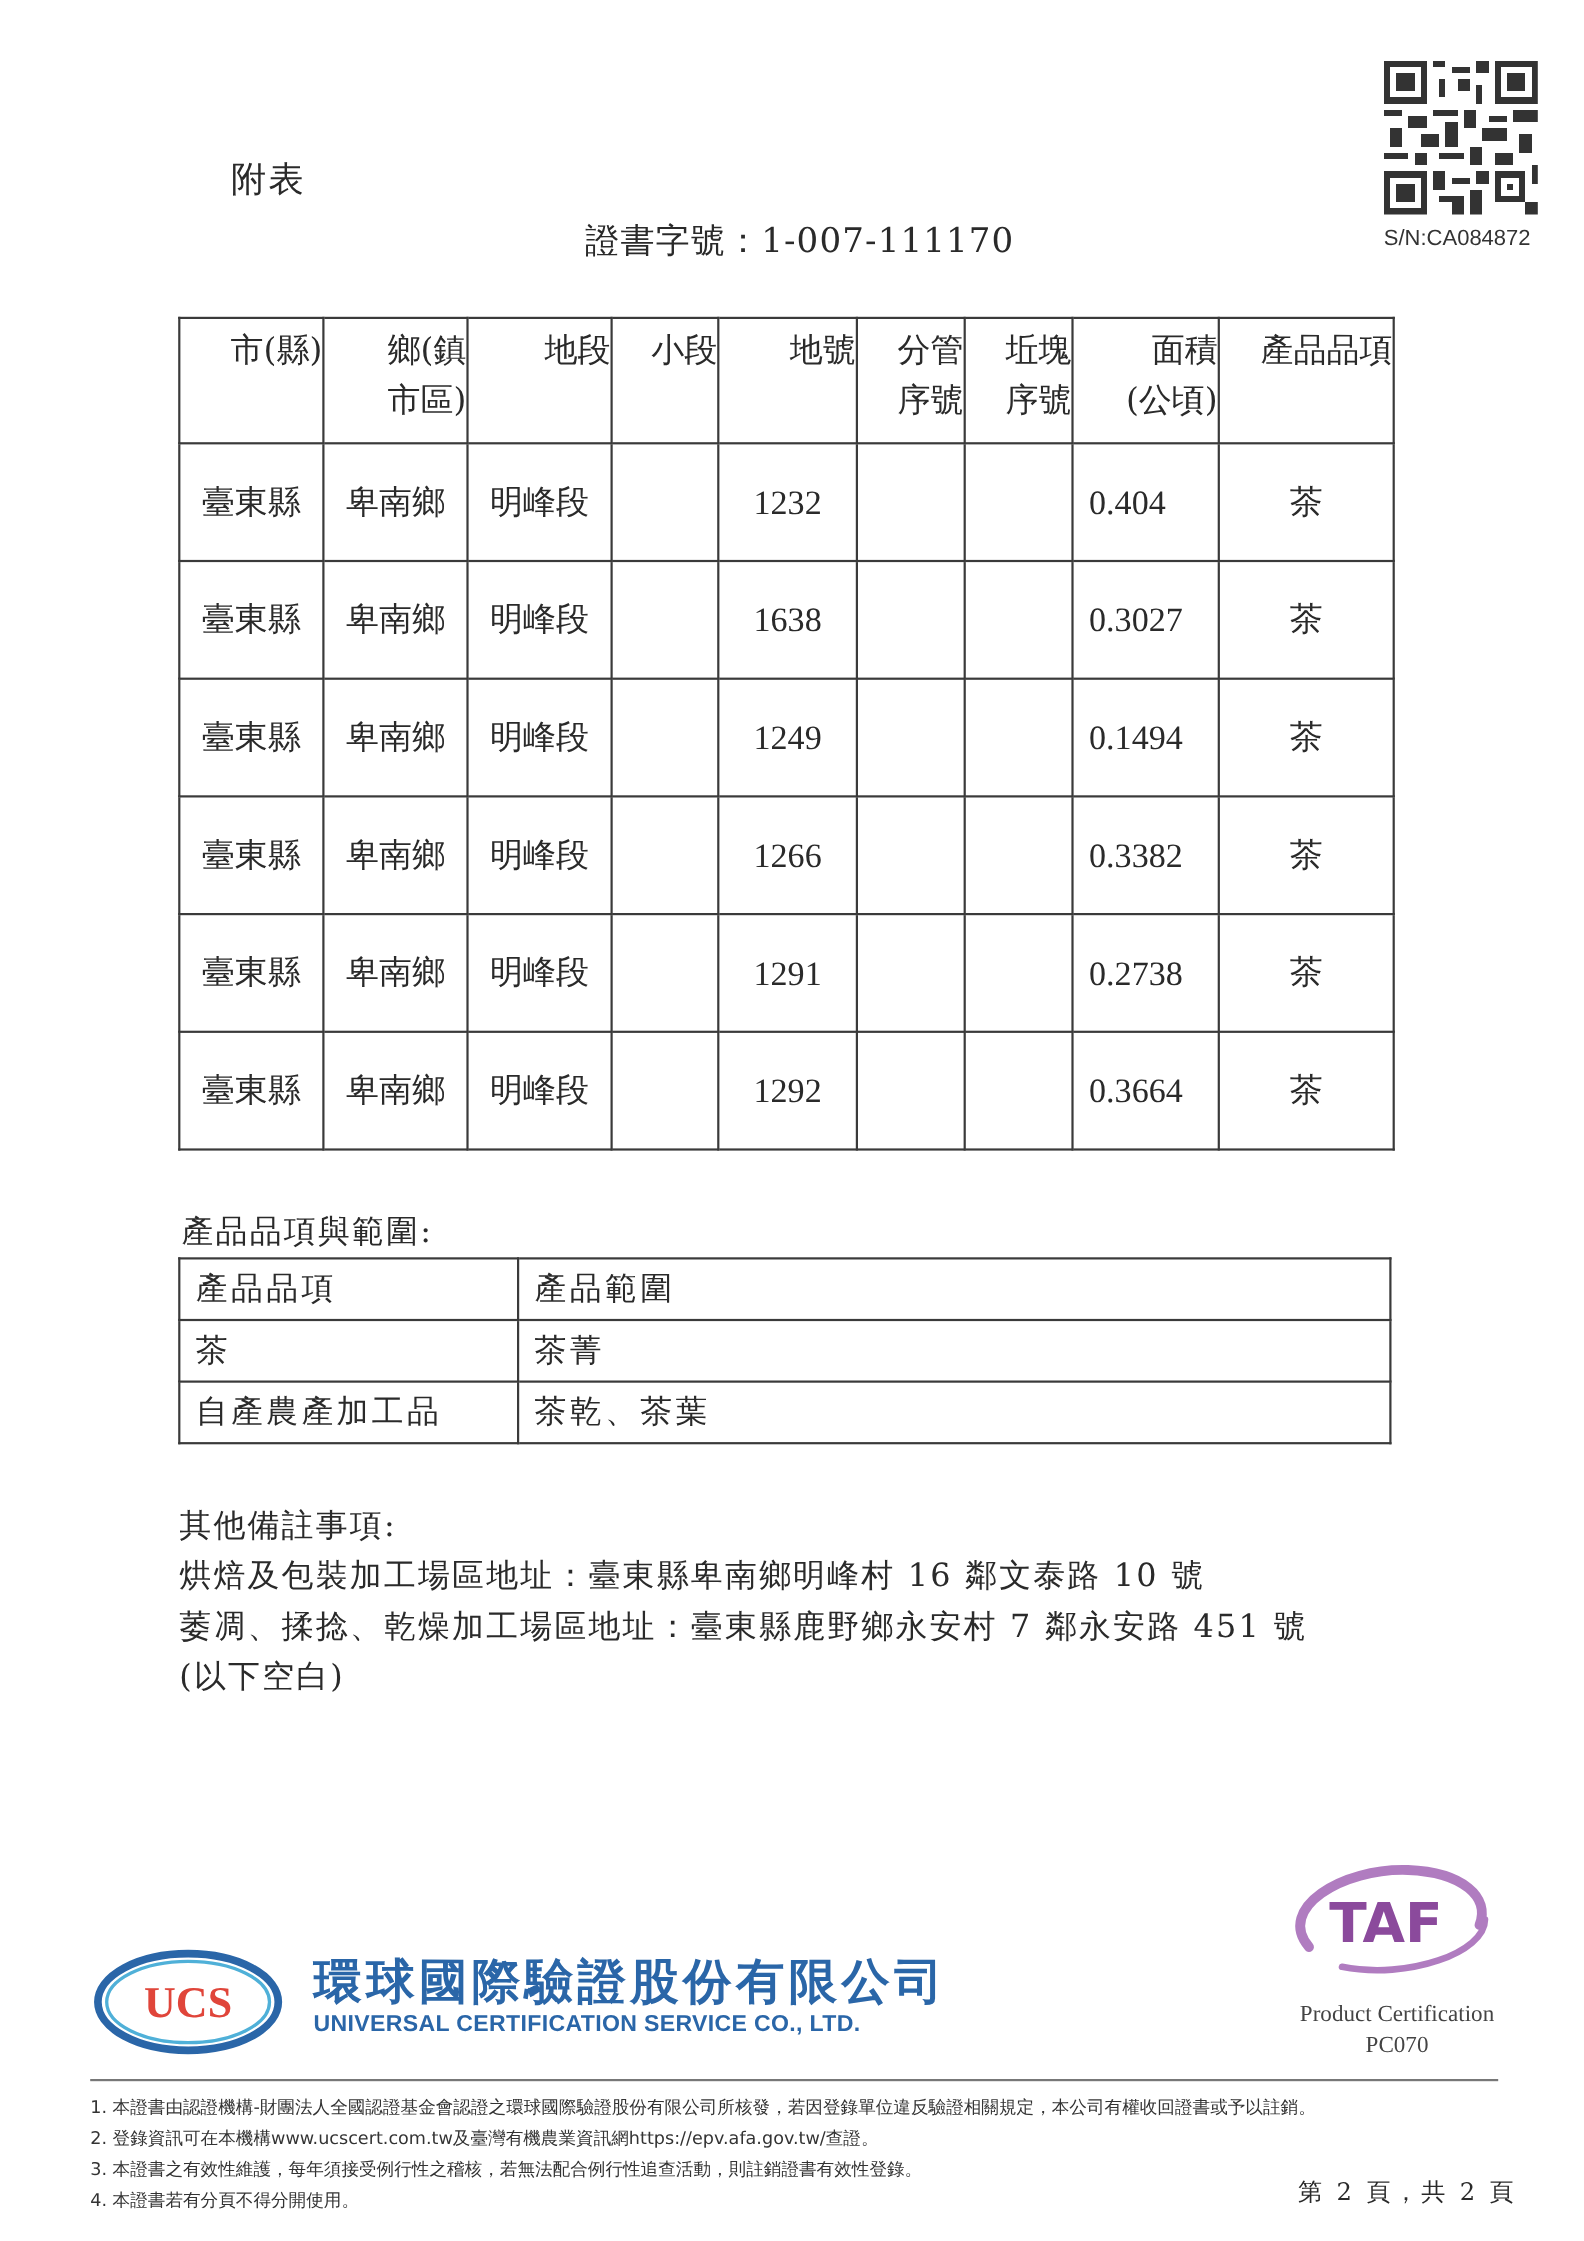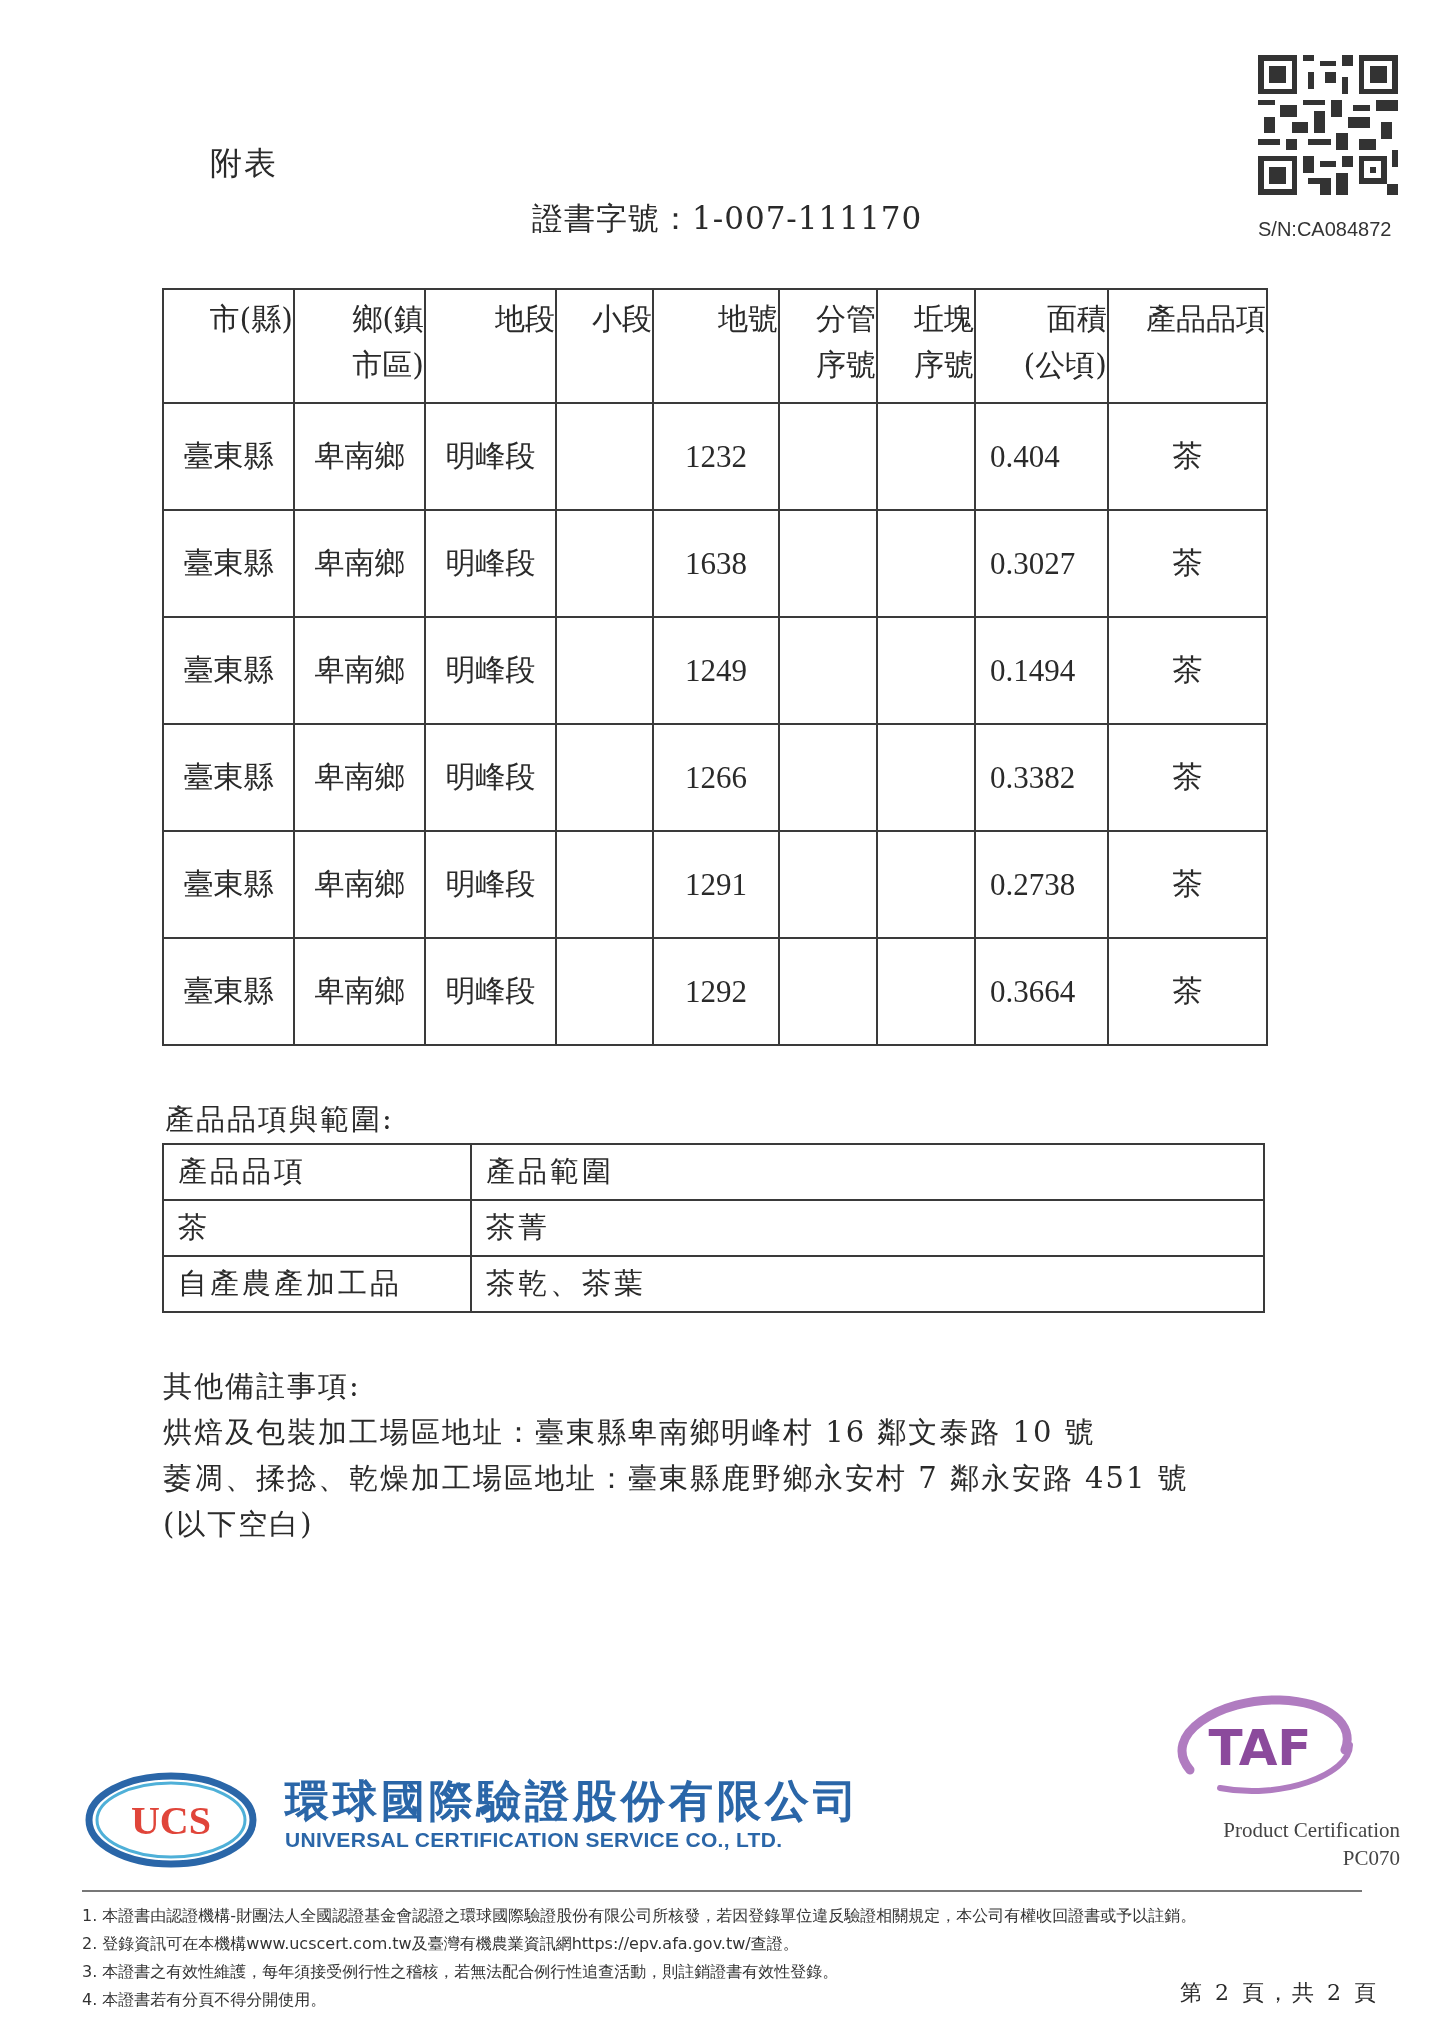--- a/index.html
+++ b/index.html
@@ -4,42 +4,42 @@
 <style>
   html, body { margin:0; padding:0; }
   body {
     width:1440px; height:2037px; background:#ffffff; position:relative; overflow:hidden;
     font-family:"DejaVu Serif","Liberation Serif",serif; color:#2a2a2a;
   }
   .abs { position:absolute; }
   .title { left:170px; top:142px; font-size:32px; letter-spacing:2px;margin-left:40px; }
   .certno { left:532px; top:198px; font-size:31px; letter-spacing:1px; }
   .qr { left:1258px; top:55px; width:140px; height:140px; }
-  .sn { left:1258px; top:206px; font-family:"Liberation Sans",sans-serif; font-size:20px; color:#333;margin-top:12px; }
+  .sn { left:1258px; top:206px; font-family:"Liberation Sans",sans-serif; font-size:20px; color:#333; }
 
   table.land { position:absolute; left:162px; top:288px; width:1106px; border-collapse:collapse; }
   table.land th, table.land td { border:2px solid #3a3a3a; font-weight:normal; font-size:30px; text-align:center; vertical-align:middle; padding:0; }
   table.land th { height:106px; vertical-align:top; line-height:46px; padding-top:6px;text-align:right; }
   table.land td { height:105px;text-align:center; }
   table.land td.num { font-family:"Liberation Serif",serif; font-size:31px; }
   table.land td.area { text-align:left; padding-left:14px; font-family:"Liberation Serif",serif; font-size:31px; }
 
   .scope-label { left:165px; top:1100px; font-size:29px; letter-spacing:2px; }
   table.scope { position:absolute; left:162px; top:1143px; width:1103px; border-collapse:collapse; }
   table.scope td { border:2px solid #3a3a3a; font-size:29px; height:54px; padding:0 0 0 14px; letter-spacing:3px; }
   table.scope td:first-child { width:292px; }
 
   .notes { left:163px; top:1363px; font-size:29px; line-height:46px; letter-spacing:2px; }
 
   .ucs-logo { left:84px; top:1770px; width:174px; height:100px; }
   .ucs-zh { left:285px; top:1772px; font-family:"DejaVu Sans",sans-serif; font-size:44px; color:#2a66a8; letter-spacing:4px; font-weight:bold; }
   .ucs-en { left:285px; top:1828px; font-family:"Liberation Sans",sans-serif; font-size:21px; color:#2a66a8; font-weight:bold; letter-spacing:0.3px;text-align:center; }
 
   .taf-logo { left:1160px; top:1690px; width:200px; height:110px; }
-  .taf-text { left:1140px; top:1816px; width:260px; text-align:right; font-family:"Liberation Serif",serif; font-size:21px; color:#444; line-height:28px; }
+  .taf-text { left:1140px; top:1816px; width:260px; text-align:center; font-family:"Liberation Serif",serif; font-size:21px; color:#444; line-height:28px; }
 
   .divider { left:82px; top:1890px; width:1280px; height:2px; background:#777; }
   .footer { left:82px; top:1902px; font-family:"DejaVu Sans",sans-serif; font-size:16px; color:#333; line-height:28px; }
   .page-no { left:1180px; top:1978px; font-size:22px; letter-spacing:3px; }
 </style>
 </head>
 <body>
 
 <div class="abs title">附表</div>
 <div class="abs certno">證書字號：1-007-111170</div>

